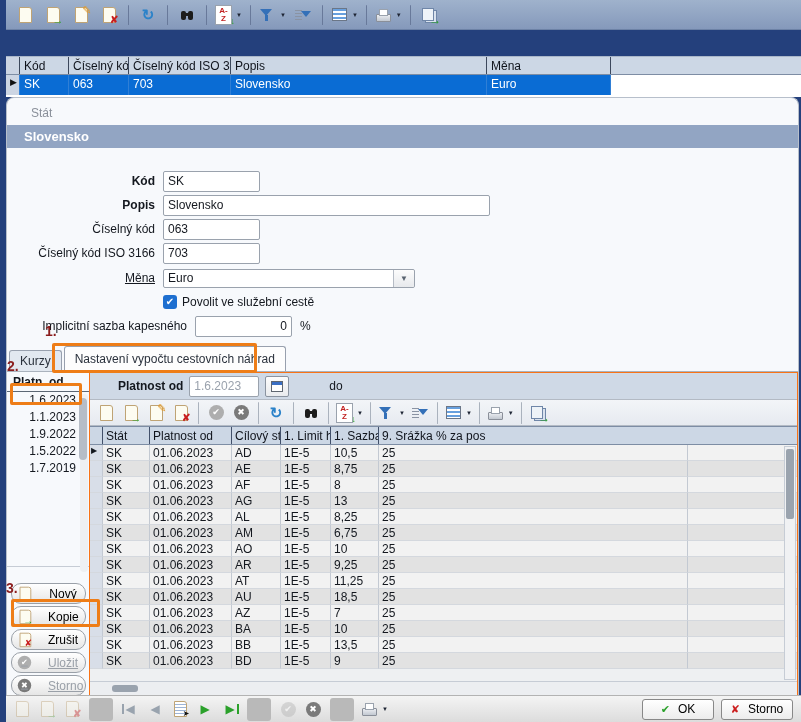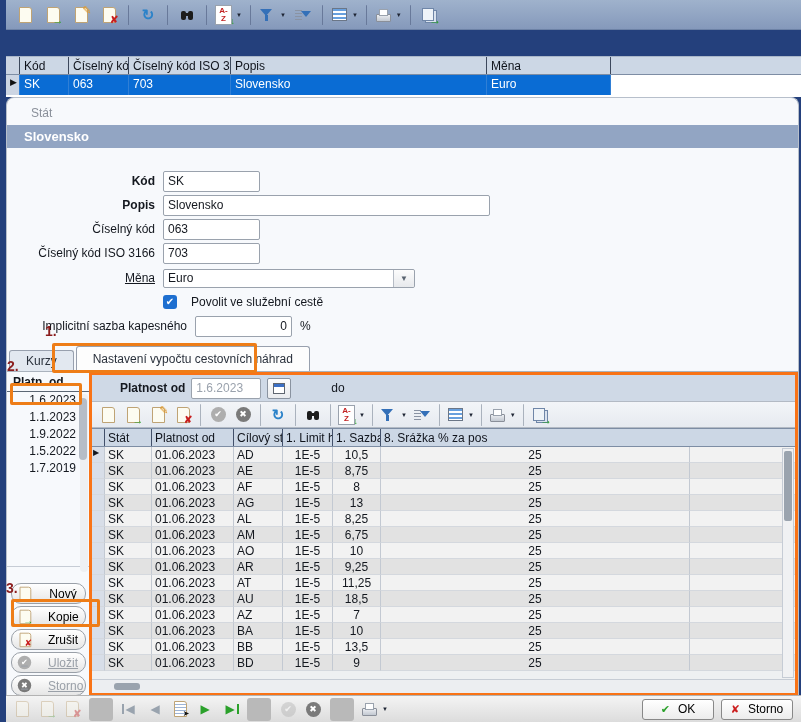--- a/index.html
+++ b/index.html
@@ -99,41 +99,41 @@
   .num-r{justify-content:flex-end;}
   .combo{width:250px;padding:0;position:relative;}
   .combo .cval{padding:1px 4px;flex:1;}
   .combo .dd-btn{width:20px;height:100%;border-left:1px solid #b6bcc5;background:linear-gradient(#fcfcfc,#e7e9ec);display:flex;align-items:center;justify-content:center;color:#5a6470;font-size:8px;border-radius:0 2px 2px 0;}
   .cb-on{width:14px;height:14px;border-radius:3px;background:#1e6fd0;color:#fff;font-size:10px;line-height:14px;text-align:center;flex:none;}
   .cb-on::before{content:"✔";}
   .suffix{margin-left:8px;}
 
   
   .tabstrip{height:26px;display:flex;align-items:flex-end;padding-left:2px;gap:2px;}
-  .tab{border:1px solid #98a0ae;border-bottom:none;border-radius:3px 3px 0 0;padding:0 16px;height:20px;line-height:20px;background:#e2e8f0;color:#2a313c;}
+  .tab{border:1px solid #98a0ae;border-bottom:none;border-radius:3px 3px 0 0;padding:0 10px;height:20px;line-height:20px;background:#e2e8f0;color:#2a313c;}
   .tab.active{background:#fdfdfd;height:24px;line-height:24px;}
 
   
   .tabcontent{height:324px;display:flex;border-top:1px solid #aab2bd;}
   .leftcol{width:82px;flex:none;display:flex;flex-direction:column;box-sizing:border-box;}
   .vheader{font-weight:bold;padding:3px 4px 2px 6px;border-bottom:1px solid #5c6774;}
   .vlist{height:186px;position:relative;border-bottom:1px solid #c6ccd5;}
   .vitem{height:17px;line-height:17px;text-align:right;padding-right:13px;}
   .vscroll-track{position:absolute;right:1px;top:2px;width:8px;height:178px;background:#eef0f3;border-radius:4px;}
   .vscroll-thumb{position:absolute;right:1px;top:4px;width:8px;height:62px;background:#b6bdc7;border-radius:4px;}
   .sidebtns{margin-top:16px;display:flex;flex-direction:column;gap:2px;padding:0 3px 0 4px;}
   .side-btn{
     height:21px;border:1px solid #9aa0a8;border-radius:10px;background:linear-gradient(#ffffff,#e6e6e6);
     display:flex;align-items:center;gap:16px;padding:0 7px 0 5px;font-size:12px;font-family:inherit;
   }
   .side-btn .ic{width:15px;height:15px;transform:scale(.9);}
   .side-btn .lbl{flex:1;text-align:center;}
   .side-btn.disabled{color:#9aa0a8;text-decoration:underline;}
 
-  .detail-right{flex:1;background:#cfd9e6;border:3px solid #f97316;box-sizing:border-box;display:flex;flex-direction:column;overflow:hidden;}
+  .detail-right{flex:1;background:#cfd9e6;border:1px solid #f97316;box-sizing:border-box;display:flex;flex-direction:column;overflow:hidden;}
   .period-row{height:26px;flex:none;display:flex;align-items:center;gap:6px;padding-left:28px;}
   .period-row .inp{color:#9aa2ad;}
   .w68{width:60px;}
   .i-cal{width:22px;height:19px;border:1px solid #8a93a0;border-radius:2px;background:linear-gradient(#fcfcfc,#e9ebee);display:flex;align-items:center;justify-content:center;}
   .i-cal::before{content:"";width:12px;height:11px;border:1px solid #5f6670;background:linear-gradient(#3b6fc4 0 3px,#fff 3px);box-sizing:border-box;}
   .to-label{margin-left:34px;}
   .rates-toolbar{
     height:27px;flex:none;background:linear-gradient(#f3f5f8,#e6eaf0);
     border:1px solid #b3bac4;border-left:none;border-right:none;
     display:flex;align-items:center;padding-left:4px;gap:1px;box-sizing:border-box;
@@ -148,21 +148,21 @@
   .rhead .c{border-right:1px solid #42506a;color:#10141c;padding:2px 3px;}
   .rrow{background:#f2f2f2;}
   .rrow.alt{background:#e2e2e2;}
   .rrow .c{border-right:1px solid #c3c9d2;border-bottom:1px solid #d4d8de;padding:1px 3px;}
   .rgrid .c{box-sizing:border-box;overflow:hidden;white-space:nowrap;}
   .cs{width:13px;padding:1px 1px !important;font-size:8px;background:#d8dee8;}
   .rhead .cs{background:#ccd7e5;}
   .c-stat{width:47px;}.c-plat{width:82px;}.c-cil{width:49px;}
   .c-limit{width:50px;}.c-sazba{width:48px;}.c-sraz{width:309px;}
   .c-extra{flex:1;border-right:none !important;}
-  .num{text-align:center;}
+  .num{text-align:left;}
   .vscroll2-track{position:absolute;right:1px;top:19px;width:12px;bottom:1px;background:#f0f1f3;border:1px solid #c6ccd5;box-sizing:border-box;}
   .vscroll2-thumb{position:absolute;right:3px;top:22px;width:8px;height:70px;background:#9aa3ae;border-radius:2px;}
   .hscroll{height:13px;flex:none;background:#eceef1;border-top:1px solid #c6ccd5;position:relative;}
   .hscroll-thumb{position:absolute;left:22px;top:3px;width:26px;height:7px;background:#9aa3ae;border-radius:3px;}
 
   
   .footer{
     position:absolute;left:0;right:0;bottom:0;height:27px;
     background:linear-gradient(#f4f4f4,#dcdcdc);border-top:1px solid #b3b3b3;
     display:flex;align-items:center;padding:0 8px 0 4px;gap:1px;box-sizing:border-box;
@@ -287,21 +287,21 @@
       <div class="frow" style="height:26px;">
         <span class="flabel ulink">Měna</span>
         <span class="inp combo">
           <span class="cval">Euro</span>
           <span class="dd-btn">▼</span>
         </span>
       </div>
       <div class="frow" style="height:22px;">
         <span class="flabel"></span>
         <span class="cb-on"></span>
-        <span style="margin-left:14px;">Povolit ve služební cestě</span>
+        <span style="margin-left:5px;">Povolit ve služební cestě</span>
       </div>
       <div class="frow" style="height:26px;margin-left:32px;">
         <span class="flabel">Implicitní sazba kapesného</span>
         <span class="inp w95 num-r">0</span>
         <span class="suffix">%</span>
       </div>
     </div>
 
     <div class="tabstrip">
       <span class="tab">Kurzy</span>
@@ -411,21 +411,21 @@
             </button>
           </div>
         <div class="rgrid">
           <div class="rhead">
             <span class="c cs"></span>
             <span class="c c-stat">Stát</span>
             <span class="c c-plat">Platnost od</span>
             <span class="c c-cil">Cílový stat</span>
             <span class="c c-limit">1. Limit hodin</span>
             <span class="c c-sazba">1. Sazba</span>
-            <span class="c c-extra">8. Srážka % za pos</span>
+            <span class="c c-extra">9. Srážka % za pos</span>
           </div>
           <div>
 
           <div class="rrow">
                 <span class="c cs">▶</span>
                 <span class="c c-stat">SK</span>
                 <span class="c c-plat">01.06.2023</span>
                 <span class="c c-cil">AD</span>
                 <span class="c c-limit num">1E-5</span>
                 <span class="c c-sazba num">10,5</span>

